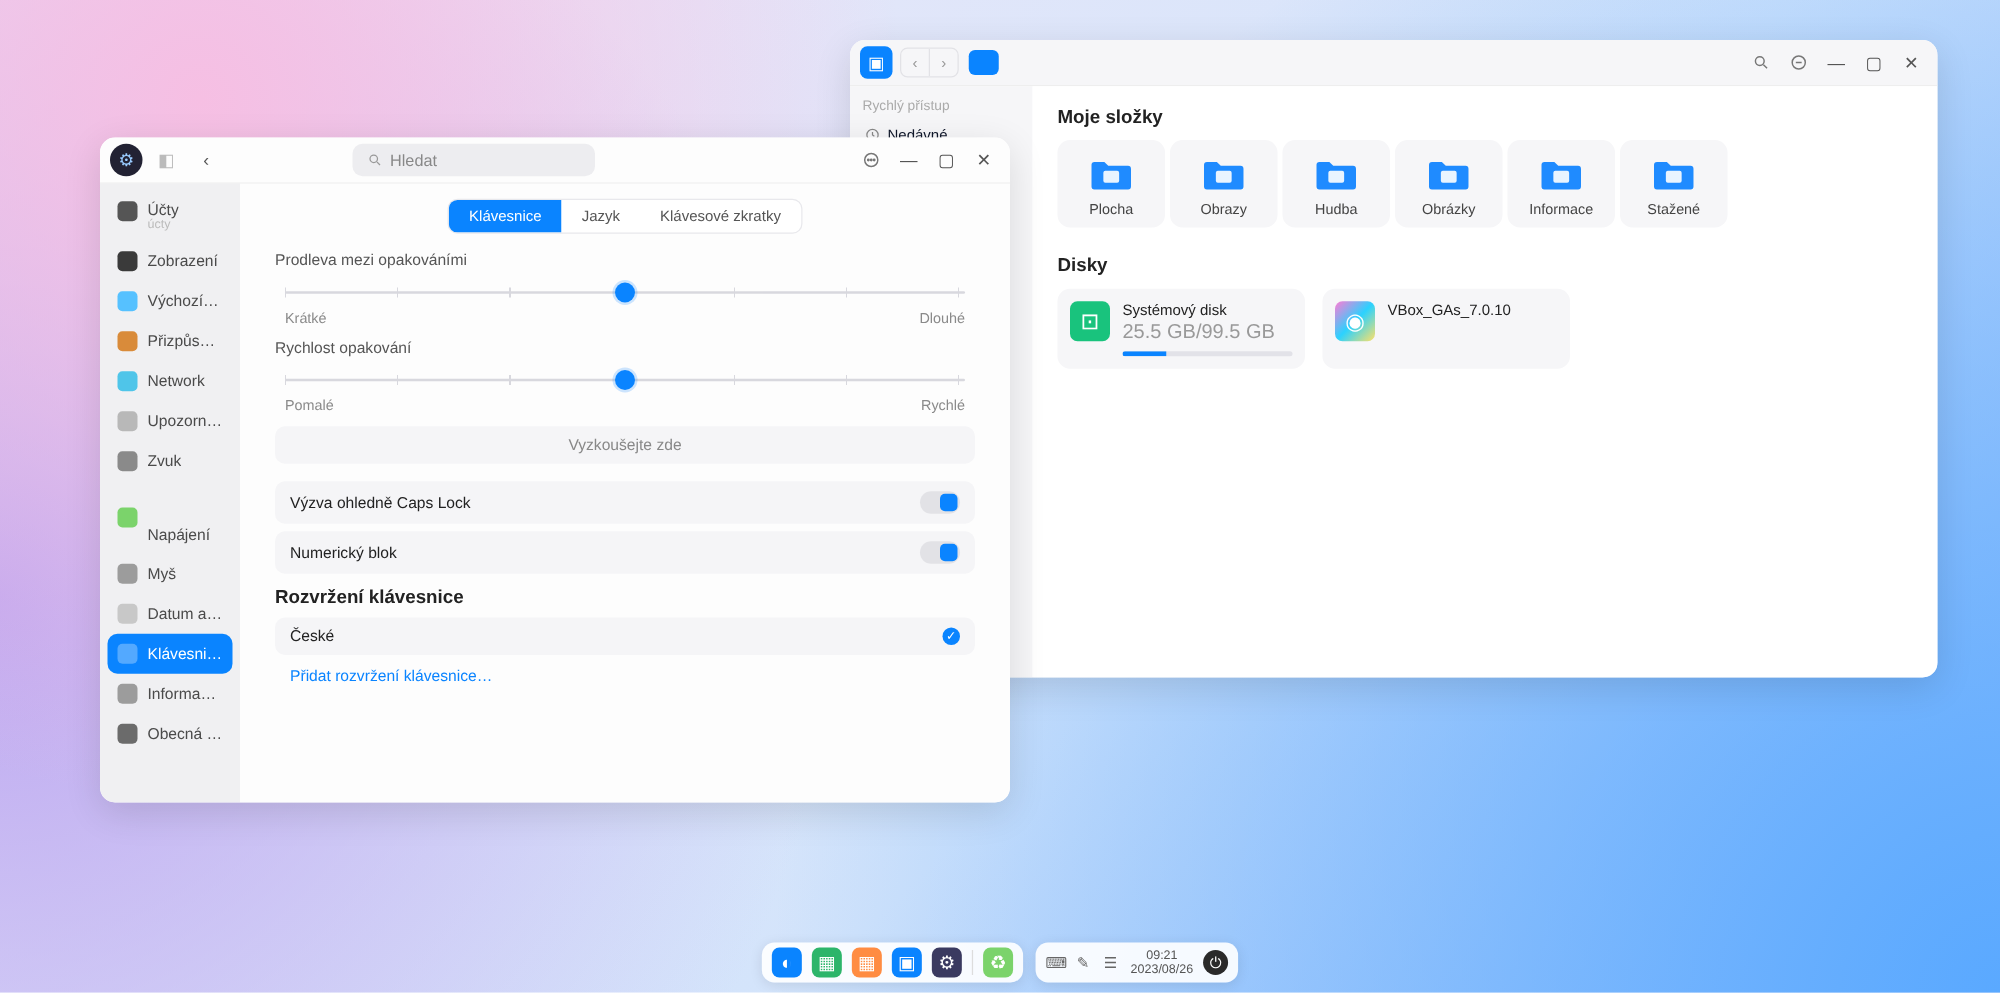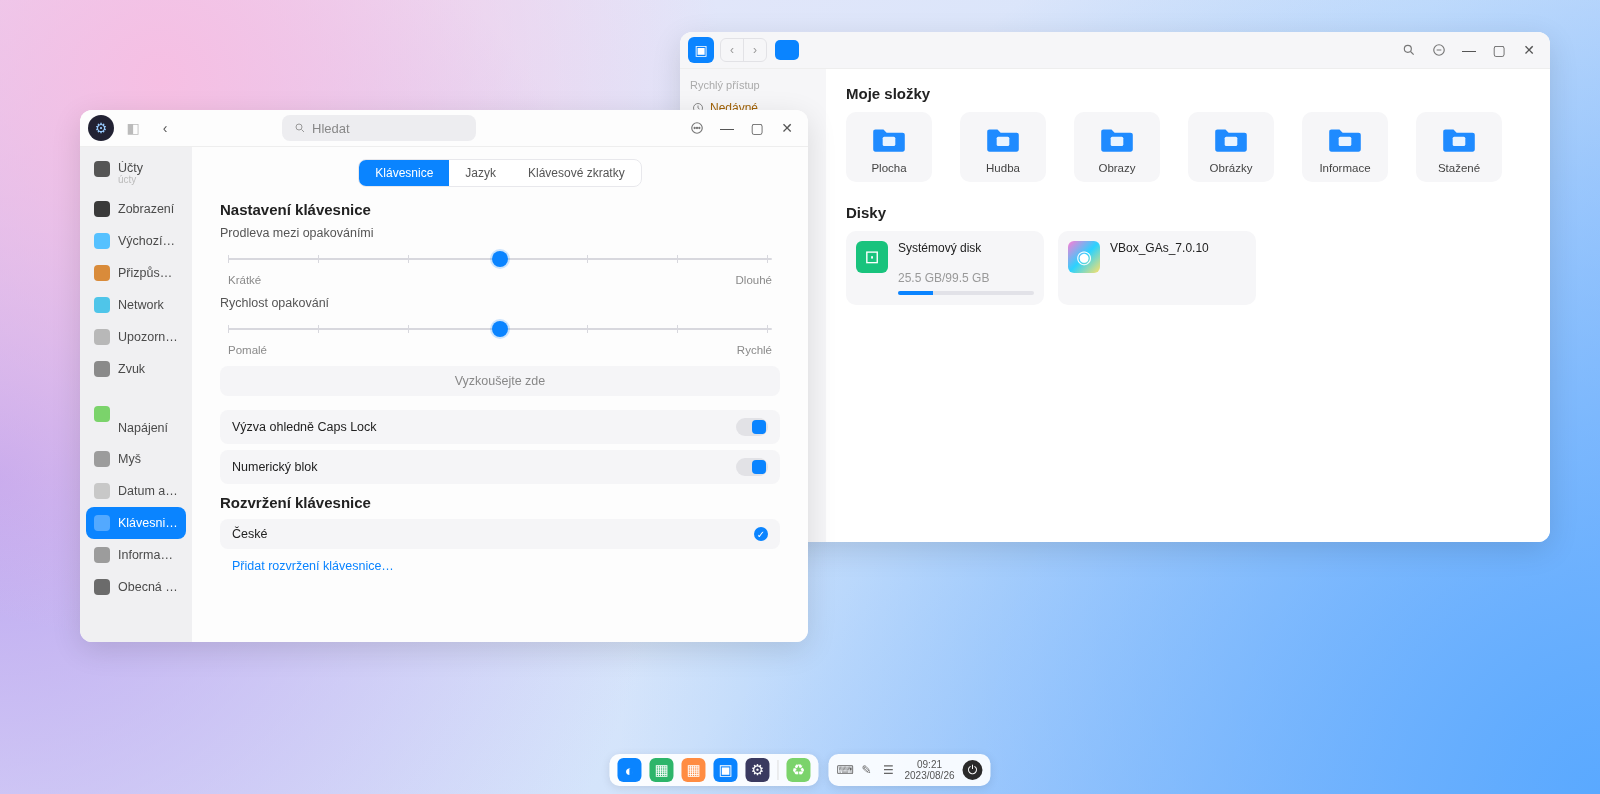--- a/index.html
+++ b/index.html
@@ -62,33 +62,33 @@
   
   #files{left:680px;top:32px;width:870px;height:510px;}
   #files .titlebar{height:36px;display:flex;align-items:center;padding:0 8px;background:#f6f6f8;border-bottom:1px solid #eee;}
   .navpair{display:flex;border:1px solid #e2e2e6;border-radius:6px;overflow:hidden;}
   .navpair .nb{width:22px;height:22px;display:flex;align-items:center;justify-content:center;color:#999;font-size:12px;}
   .navpair .nb + .nb{border-left:1px solid #e2e2e6;}
   .breadcrumb-chip{width:24px;height:20px;background:var(--accent);border-radius:5px;margin-left:8px;}
   #files .body{flex:1;display:flex;min-height:0;}
   #files .sidebar{width:126px;background:#f6f6f8;padding:10px 10px;font-size:12px;}
   .fs-section{color:#aaa;font-size:11px;margin-bottom:6px;}
-  .fs-item{display:flex;align-items:center;gap:6px;padding:4px 2px;color:#a16207;}
+  .fs-item{display:flex;align-items:center;gap:6px;padding:4px 2px;color:#0f172a;}
   #files .content{flex:1;overflow:auto;padding:6px 20px 20px;background:#fff;}
   .fheader{font-weight:600;font-size:15px;margin:10px 0 10px;}
-  .folder-grid{display:flex;gap:28px;flex-wrap:wrap;}
+  .folder-grid{display:flex;gap:4px;flex-wrap:wrap;}
   .folder{width:78px;background:#f6f6f8;border-radius:10px;padding:12px 4px 8px;display:flex;flex-direction:column;align-items:center;gap:8px;cursor:pointer;}
   .folder svg{width:38px;height:30px;}
   .folder-label{font-size:11.5px;color:#444;}
   .disk-grid{display:flex;gap:14px;}
   .disk{width:178px;background:#f6f6f8;border-radius:10px;padding:10px;display:flex;gap:10px;align-items:flex-start;cursor:pointer;}
   .disk-icon{width:32px;height:32px;border-radius:6px;flex:0 0 32px;display:flex;align-items:center;justify-content:center;font-size:18px;color:#fff;}
   .disk-main{flex:1;min-width:0;}
   .disk-name{font-size:12px;font-weight:400;white-space:nowrap;overflow:hidden;text-overflow:ellipsis;}
-  .disk-cap{font-size:12px;color:#999;margin-top:16px;}
+  .disk-cap{font-size:16px;color:#999;margin-top:2px;}
   .disk-bar{height:4px;background:#e2e2e8;border-radius:3px;margin-top:6px;overflow:hidden;}
   .disk-bar>i{display:block;height:100%;background:var(--accent);}
 
   
   #dock{position:absolute;left:50%;bottom:8px;transform:translateX(-50%);display:flex;gap:10px;align-items:stretch;}
   .dock-section{background:rgba(255,255,255,.9);border-radius:10px;padding:4px 8px;display:flex;align-items:center;gap:8px;box-shadow:0 2px 10px rgba(0,0,0,.1);}
   .dock-icon{width:24px;height:24px;border-radius:6px;display:flex;align-items:center;justify-content:center;font-size:15px;}
   .tray-text{font-size:10px;line-height:1.1;color:#555;text-align:center;}
   .tray-text span{display:block;}
 
@@ -145,28 +145,28 @@
               <path d="M4 10c0-2 1-3 3-3h10l4 4h20c2 0 3 1 3 3v18c0 2-1 3-3 3H7c-2 0-3-1-3-3z" fill="#1f8bff"></path>
               <rect x="16" y="16" width="16" height="12" rx="2" fill="#fff" opacity=".9"></rect>
             </svg>
             <div class="folder-label">Plocha</div>
           </div>
           <div class="folder">
             <svg viewBox="0 0 48 38">
               <path d="M4 10c0-2 1-3 3-3h10l4 4h20c2 0 3 1 3 3v18c0 2-1 3-3 3H7c-2 0-3-1-3-3z" fill="#1f8bff"></path>
               <rect x="16" y="16" width="16" height="12" rx="2" fill="#fff" opacity=".9"></rect>
             </svg>
+            <div class="folder-label">Obrazy</div>
+          </div>
+          <div class="folder">
+            <svg viewBox="0 0 48 38">
+              <path d="M4 10c0-2 1-3 3-3h10l4 4h20c2 0 3 1 3 3v18c0 2-1 3-3 3H7c-2 0-3-1-3-3z" fill="#1f8bff"></path>
+              <rect x="16" y="16" width="16" height="12" rx="2" fill="#fff" opacity=".9"></rect>
+            </svg>
             <div class="folder-label">Hudba</div>
-          </div>
-          <div class="folder">
-            <svg viewBox="0 0 48 38">
-              <path d="M4 10c0-2 1-3 3-3h10l4 4h20c2 0 3 1 3 3v18c0 2-1 3-3 3H7c-2 0-3-1-3-3z" fill="#1f8bff"></path>
-              <rect x="16" y="16" width="16" height="12" rx="2" fill="#fff" opacity=".9"></rect>
-            </svg>
-            <div class="folder-label">Obrazy</div>
           </div>
           <div class="folder">
             <svg viewBox="0 0 48 38">
               <path d="M4 10c0-2 1-3 3-3h10l4 4h20c2 0 3 1 3 3v18c0 2-1 3-3 3H7c-2 0-3-1-3-3z" fill="#1f8bff"></path>
               <rect x="16" y="16" width="16" height="12" rx="2" fill="#fff" opacity=".9"></rect>
             </svg>
             <div class="folder-label">Obrázky</div>
           </div>
           <div class="folder">
             <svg viewBox="0 0 48 38">
@@ -293,21 +293,20 @@
       </div>
     <div class="content">
       <div class="seg">
         <div class="seg-inner" id="seg-inner">
             <div class="seg-btn active">Klávesnice</div>
             <div class="seg-btn">Jazyk</div>
             <div class="seg-btn">Klávesové zkratky</div>
           </div>
       </div>
 
-      <div class="section-title">Nastavení klávesnice</div>
 
       <div class="slider-block">
         <div class="slider-label">Prodleva mezi opakováními</div>
         <div class="slider-track">
           <div class="rail"></div>
           <div class="thumb" id="thumb-delay" style="left: 50%;"></div>
         </div>
         <div class="slider-ends">
           <span>Krátké</span>
           <span>Dlouhé</span>

